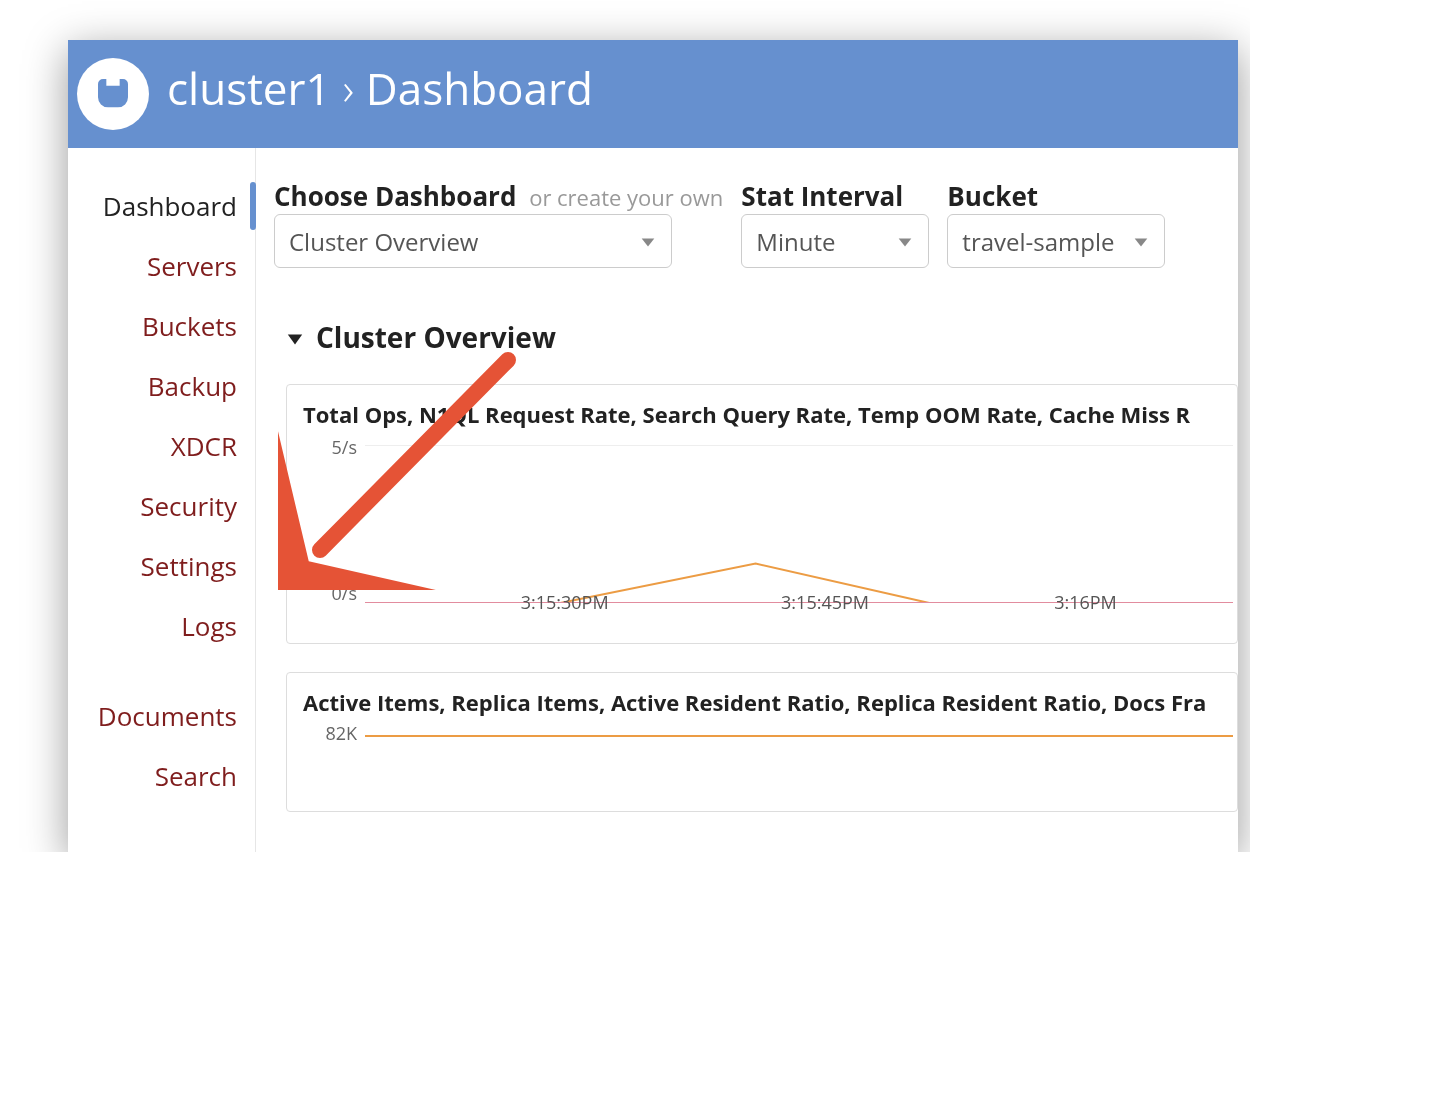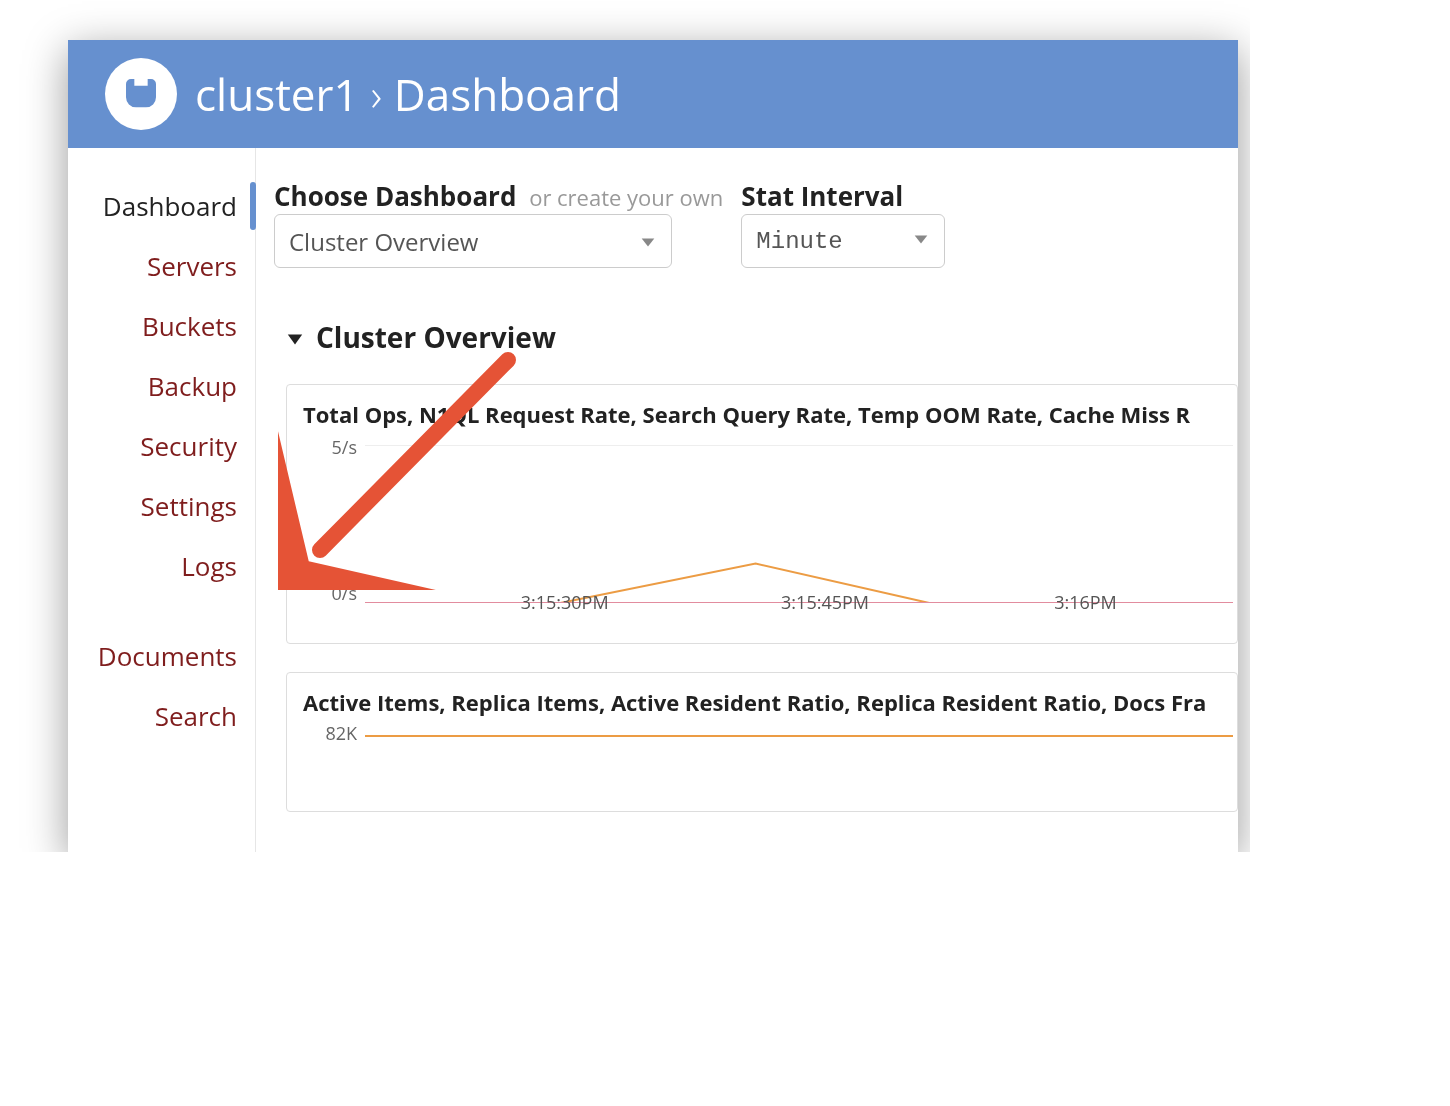--- a/index.html
+++ b/index.html
@@ -14,22 +14,22 @@
     width: 1170px;
     margin-left: 68px;
     margin-top: 40px;
     box-shadow: 0 10px 40px rgba(0,0,0,0.4);
     overflow: hidden;
   }
   .header {
     background: #6690cf;
     color: #fff;
     display: flex;
-    align-items: center;
-    padding: 18px 37px;
+    align-items: flex-start;
+    padding: 18px 9px;
     font-size: 44px;
     font-weight: 400;
   }
   .logo {
     width: 72px;
     height: 72px;
     background: #fff;
     border-radius: 50%;
     display: flex;
     align-items: center;
@@ -109,21 +109,21 @@
     font-size: 24px;
     color: #555;
     cursor: pointer;
     background: #fff;
   }
   .select .caret {
     margin-left: 14px;
     color: #888;
   }
   .sel-dashboard { width: 398px; }
-  .sel-interval { width: 204px; font-family: Liberation Mono, monospace; }
+  .sel-interval { width: 188px; }
   .sel-bucket { width: 218px; }
   .caret svg { width: 18px; height: 18px; }
   .section {
     margin-top: 50px;
     padding-left: 12px;
   }
   .section-header {
     display: flex;
     align-items: center;
     gap: 12px;
@@ -221,20 +221,21 @@
     <span>Dashboard</span>
   </div>
 
   <div class="body">
 
     <div class="sidebar">
       <a class="side-item active">Dashboard</a>
       <a class="side-item">Servers</a>
       <a class="side-item">Buckets</a>
       <a class="side-item">Backup</a>
+      <a class="side-item">XDCR</a>
       <a class="side-item">Security</a>
       <a class="side-item">Settings</a>
       <a class="side-item">Logs</a>
       <div class="side-gap"></div>
       <a class="side-item">Documents</a>
       <a class="side-item">Search</a>
     </div>
 
     <div class="main">
 
@@ -250,20 +251,31 @@
               <svg viewBox="0 0 20 20">
                   <path fill="#888" d="M3 6 h14 l-7 9 z"></path>
                 </svg>
             </span>
           </div>
         </div>
         <div class="ctl">
           <div class="ctl-label">Stat Interval</div>
           <div class="select sel-interval">
             <span>Minute</span>
+            <span class="caret">
+              <svg viewBox="0 0 20 20">
+                  <path fill="#888" d="M3 6 h14 l-7 9 z"></path>
+                </svg>
+            </span>
+          </div>
+        </div>
+        <div class="ctl">
+          <div class="ctl-label">Bucket</div>
+          <div class="select sel-bucket">
+            <span>travel-sample</span>
             <span class="caret">
               <svg viewBox="0 0 20 20">
                   <path fill="#888" d="M3 6 h14 l-7 9 z"></path>
                 </svg>
             </span>
           </div>
         </div>
       </div>
 
       <div class="section">

